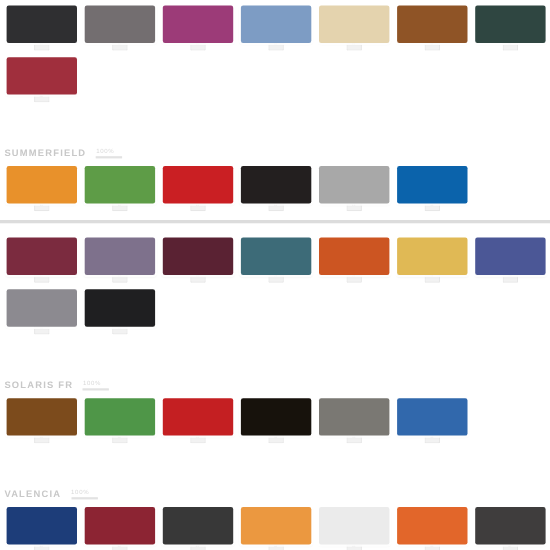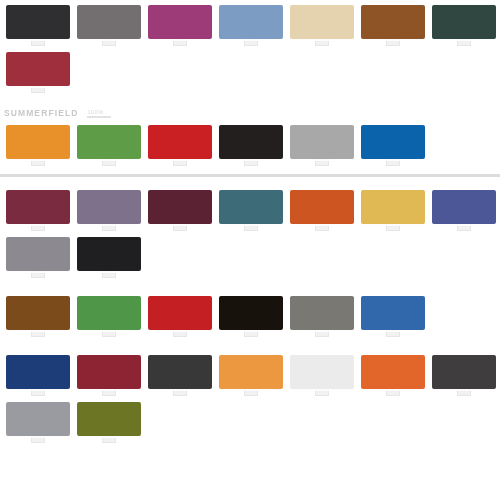--- a/index.html
+++ b/index.html
@@ -9,20 +9,21 @@
     font-family:"Liberation Sans","DejaVu Sans",sans-serif;
     -webkit-font-smoothing:antialiased;
   }
   #page{position:relative;width:500px;height:500px;background:#fff;overflow:hidden;}
 
   
   .sec-head{
     display:flex;align-items:center;gap:9px;
     padding-left:4px;
     height:14px;
+    margin-top:26px;
   }
   .sec-title{
     font-size:8.5px;letter-spacing:1.1px;font-weight:600;
     color:#c8c8c8;white-space:nowrap;text-transform:uppercase;
   }
   .sec-sub{
     font-size:5.5px;letter-spacing:.6px;color:#d8d8d8;white-space:nowrap;
     border-bottom:2.5px solid #e2e2e2;padding-bottom:1px;min-width:24px;
   }
 
@@ -184,20 +185,24 @@
           <div class="sw-tab">28</div>
         </div>
         <div class="sw-wrap">
           <div class="sw" style="background: rgb(31, 31, 33);"></div>
           <div class="sw-tab">29</div>
         </div>
       </div>
     </div>
     <div class="spacer-md"></div>
     <div class="section">
+      <div class="sec-head">
+        <div class="sec-title">SOLARIS FR</div>
+        <div class="sec-sub">100%</div>
+      </div>
       <div class="spacer-xs"></div>
       <div class="row">
         <div class="sw-wrap">
           <div class="sw" style="background: rgb(124, 75, 28);"></div>
           <div class="sw-tab">31</div>
         </div>
         <div class="sw-wrap">
           <div class="sw" style="background: rgb(79, 150, 72);"></div>
           <div class="sw-tab">32</div>
         </div>
@@ -214,20 +219,24 @@
           <div class="sw-tab">35</div>
         </div>
         <div class="sw-wrap">
           <div class="sw" style="background: rgb(49, 104, 172);"></div>
           <div class="sw-tab">36</div>
         </div>
       </div>
     </div>
     <div class="spacer-md"></div>
     <div class="section">
+      <div class="sec-head">
+        <div class="sec-title">VALENCIA</div>
+        <div class="sec-sub">100%</div>
+      </div>
       <div class="spacer-xs"></div>
       <div class="row">
         <div class="sw-wrap">
           <div class="sw" style="background: rgb(29, 61, 121);"></div>
           <div class="sw-tab">41</div>
         </div>
         <div class="sw-wrap">
           <div class="sw" style="background: rgb(140, 36, 51);"></div>
           <div class="sw-tab">42</div>
         </div>

